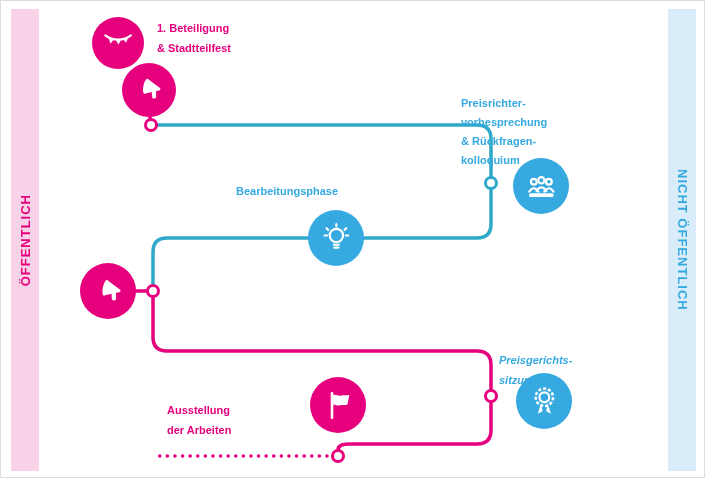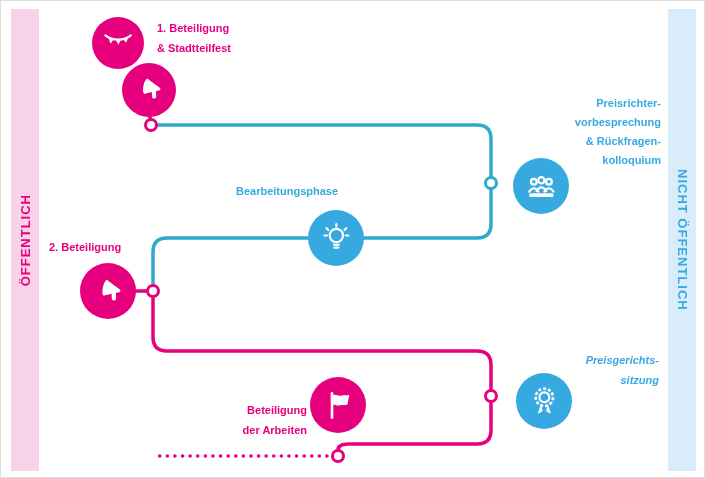--- a/index.html
+++ b/index.html
@@ -32,21 +32,21 @@
   }
   .ms.pink { background:var(--pink); }
   .ms.blue { background:var(--blue); }
   .ic { width:62%; height:62%; }
   .lbl {
     position:absolute; font-size:11px; font-weight:bold; line-height:20px;
     white-space:pre-line;
   }
   .lbl.pink { color:var(--pink); }
   .lbl.blue { color:var(--blue); }
-  .ta-r { text-align:right; }
+  .ta-r { }
   .ta-c { text-align:left; }
 </style>
 </head>
 <body>
 
 <div class="stage">
 
   <div class="band band-left">
     <span class="band-text band-text-left">ÖFFENTLICH</span>
   </div>
@@ -124,35 +124,34 @@
 
   <div class="ms pink" style="left:79px;top:262px;width:56px;height:56px">
     <svg class="ic" viewBox="0 0 24 24">
       <g transform="rotate(12 12 12)">
         <path d="M20 9.3 L9.5 4.5 V 15.5 L20 10.7 Z" fill="#fff"></path>
         <ellipse cx="9.5" cy="10" rx="1.8" ry="5.5" fill="#fff"></ellipse>
         <rect x="14.8" y="10.5" width="3" height="7" rx="1.4" fill="#fff" transform="rotate(-14 16.3 14)"></rect>
       </g>
     </svg>
   </div>
-  <div class="lbl pink" style="left:48px;top:236px;">2. Beteiligung</div>
 
   <div class="ms blue" style="left:515px;top:372px;width:56px;height:56px">
     <svg class="ic" viewBox="0 0 24 24">
       <path d="M9.6 13.8 L7.4 20.6 L10.8 18.9 Z" fill="#fff"></path>
       <path d="M14.4 13.8 L16.6 20.6 L13.2 18.9 Z" fill="#fff"></path>
       <circle cx="12" cy="9.2" r="6" fill="none" stroke="#fff" stroke-width="1.8" stroke-dasharray="2.1 1.3"></circle>
       <circle cx="12" cy="9.2" r="3.4" fill="none" stroke="#fff" stroke-width="1.5"></circle>
     </svg>
   </div>
   <div class="lbl blue ta-r" style="right:45px;top:349px;width:160px;font-style:italic;">Preisgerichts-
 sitzung</div>
 
   <div class="ms pink" style="left:309px;top:376px;width:56px;height:56px">
     <svg class="ic" viewBox="0 0 24 24">
       <path d="M7.6 3.6 V 20.6" stroke="#fff" stroke-width="1.8" stroke-linecap="round" fill="none"></path>
       <path d="M7.6 5 C 10 3.9, 12 5.9, 14.4 5.2 C 16.4 4.7, 17.8 5.4, 19.6 4.7 L 18.3 11.4 C 16.6 12.1, 15.2 11.4, 13.2 12 C 10.9 12.6, 9.6 11, 7.6 11.9 Z" fill="#fff"></path>
     </svg>
   </div>
-  <div class="lbl pink ta-r" style="right:397px;top:399px;width:140px;">Beteiligung
+  <div class="lbl pink ta-r" style="right:397px;top:399px;width:140px;">Ausstellung
 der Arbeiten</div>
 
 </div>
 
 </body></html>

